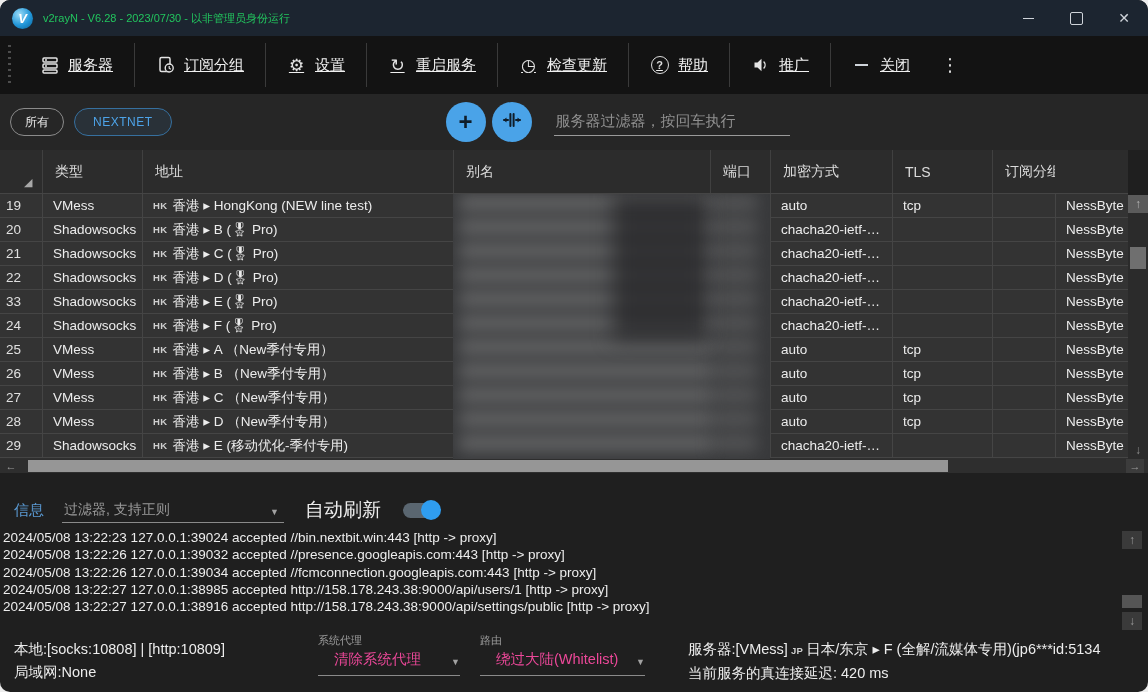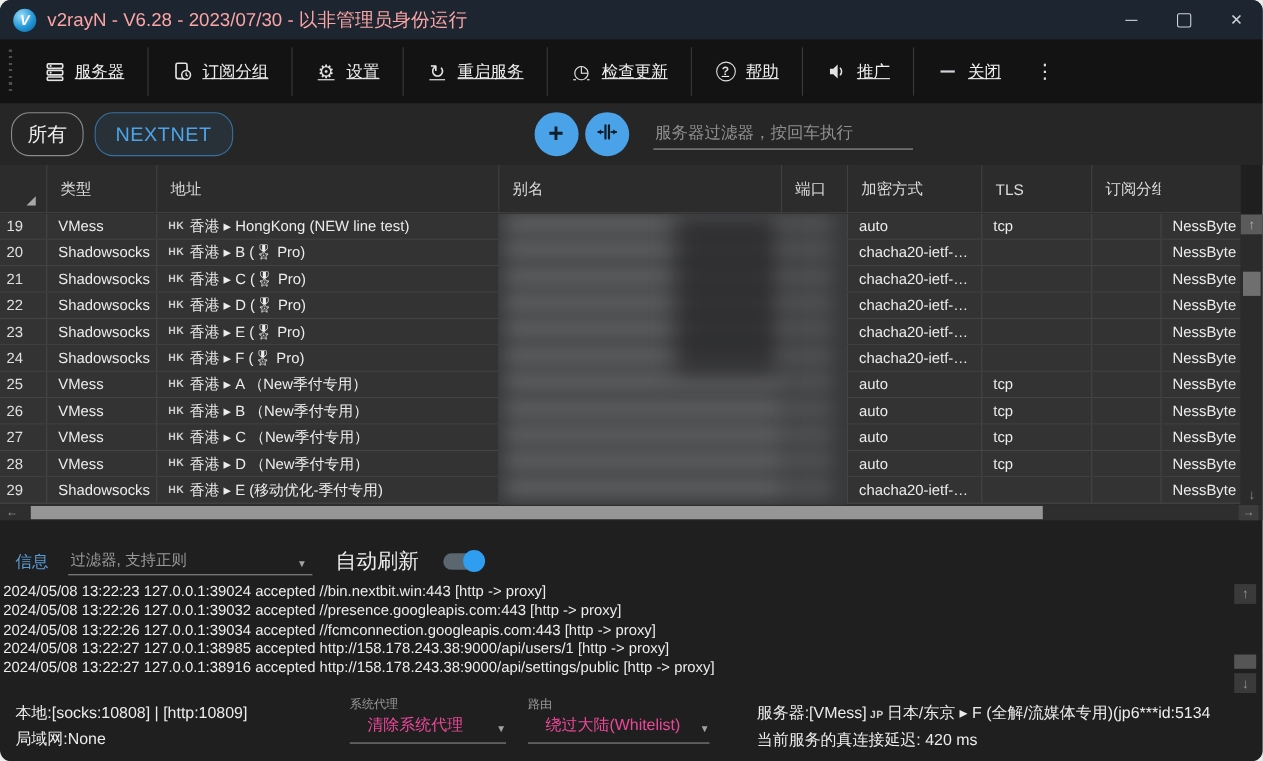--- a/index.html
+++ b/index.html
@@ -1,39 +1,39 @@
 <!DOCTYPE html>
 <html><head>
 <meta charset="utf-8">
 <style>
   html,body{margin:0;padding:0;background:#ededed;font-family:"Liberation Sans",sans-serif;}
   .window{position:relative;width:1148px;height:692px;background:#1f1f1f;border-radius:10px;overflow:hidden;color:#e8e8e8;}
 
   
   .titlebar{position:absolute;top:0;left:0;right:0;height:36px;background:#1c2530;display:flex;align-items:center;}
   .app-logo{width:21px;height:21px;border-radius:50%;margin:0 10px 0 12px;background:radial-gradient(circle at 35% 30%,#9adcf7,#2196d8 55%,#0b5f93);display:flex;align-items:center;justify-content:center;color:#fff;font-size:13px;font-style:italic;font-weight:bold;}
-  .app-title{font-size:17px;color:#fca5a5;}
+  .app-title{font-size:11px;color:#22c55e;}
   .win-controls{margin-left:auto;display:flex;height:100%;}
   .win-btn{width:48px;height:100%;display:flex;align-items:center;justify-content:center;color:#cfd4da;font-size:14px;}
   .glyph-min{display:block;width:11px;height:1px;background:#cfd4da;}
   .glyph-max{display:block;width:11px;height:11px;border:1px solid #cfd4da;border-radius:2px;}
 
   
   .toolbar{position:absolute;top:36px;left:0;right:0;height:58px;background:#131313;display:flex;align-items:center;}
   .grip{width:3px;height:40px;margin:0 8px 0 8px;background:repeating-linear-gradient(180deg,#4d4d4d 0 2px,transparent 2px 6px);}
   .tb-item{display:flex;align-items:center;gap:9px;padding:0 21px;height:44px;font-size:15px;color:#f0f0f0;cursor:default;text-decoration:underline;}
   .tb-sep{width:1px;height:44px;background:#3a3a3a;}
   .tb-icon{width:19px;height:19px;display:flex;align-items:center;justify-content:center;color:#e3e3e3;font-size:17px;}
   .tb-icon svg{display:block;}
   .help-circle{width:16px;height:16px;border:1.4px solid #dedede;border-radius:50%;display:flex;align-items:center;justify-content:center;font-size:11px;font-weight:bold;color:#dedede;}
   .kebab{font-size:18px;color:#e6e6e6;padding:0 10px;}
 
   
   .tabstrip{position:absolute;top:94px;left:0;right:0;height:56px;background:#262626;display:flex;align-items:center;}
-  .tab-pill{height:40px;display:flex;align-items:center;justify-content:center;border-radius:17px;font-size:18px;box-sizing:border-box;}
+  .tab-pill{height:28px;display:flex;align-items:center;justify-content:center;border-radius:17px;font-size:12px;box-sizing:border-box;}
   .tab-all{margin-left:10px;padding:0 14px;border:1px solid #8b8b8b;color:#ececec;background:transparent;}
   .tab-active{margin-left:10px;padding:0 18px;border:1.5px solid #36709f;color:#4da3e8;background:rgba(70,150,220,0.10);letter-spacing:.5px;text-align:right;}
   .round-btn{width:40px;height:40px;border-radius:50%;background:#4aa3e8;display:flex;align-items:center;justify-content:center;color:#0f1d29;}
   .btn-plus{margin-left:274px;font-size:24px;font-weight:bold;}
   .btn-adjust{margin-left:6px;}
   .filter-input{margin-left:22px;width:232px;background:transparent;border:none;border-bottom:1px solid #9a9a9a;color:#e8e8e8;font-size:15px;padding:4px 2px 6px 2px;outline:none;font-family:"Liberation Sans",sans-serif;}
   .filter-input::placeholder{color:#8f8f8f;}
 
   
   .grid-cols{display:grid;grid-template-columns:42px 100px 311px 257px 60px 122px 100px 63px 1fr;}
@@ -273,21 +273,21 @@
           </div>
           <div class="td"></div>
           <div class="td"></div>
           <div class="td">chacha20-ietf-…</div>
           <div class="td"></div>
           <div class="td"></div>
           <div class="td">NessByte</div>
         </div>
 
         <div class="trow grid-cols">
-          <div class="td">23</div>
+          <div class="td">33</div>
           <div class="td">Shadowsocks</div>
           <div class="td">
             <span class="cc-tag">HK</span>
             <span>香港 ▸ E (🎖 Pro)</span>
           </div>
           <div class="td"></div>
           <div class="td"></div>
           <div class="td">chacha20-ietf-…</div>
           <div class="td"></div>
           <div class="td"></div>

